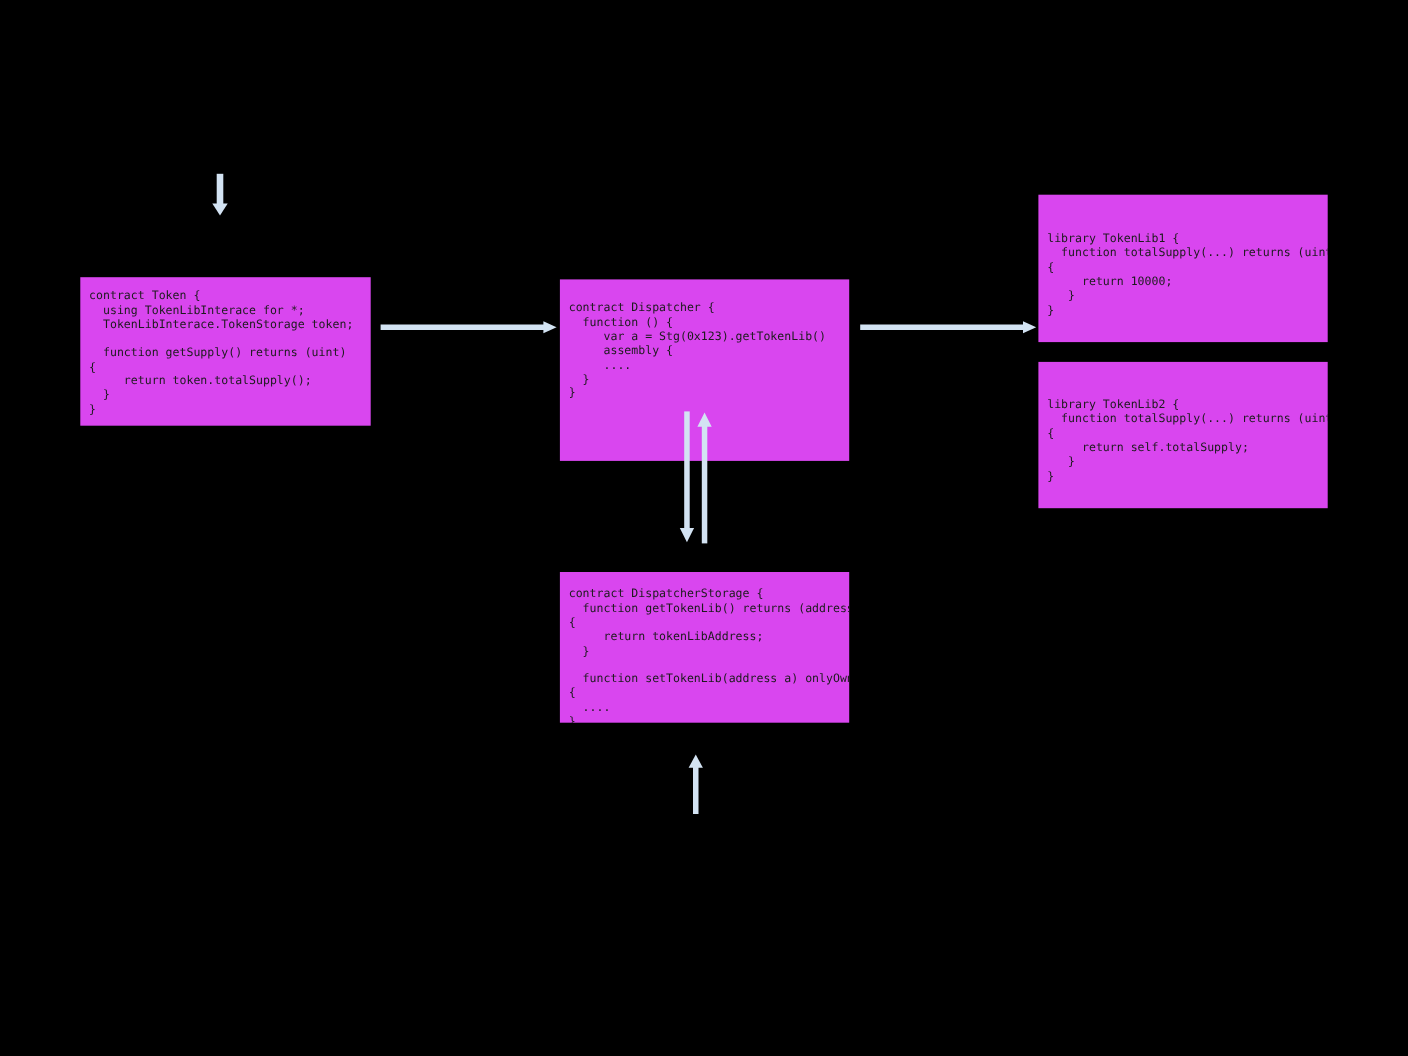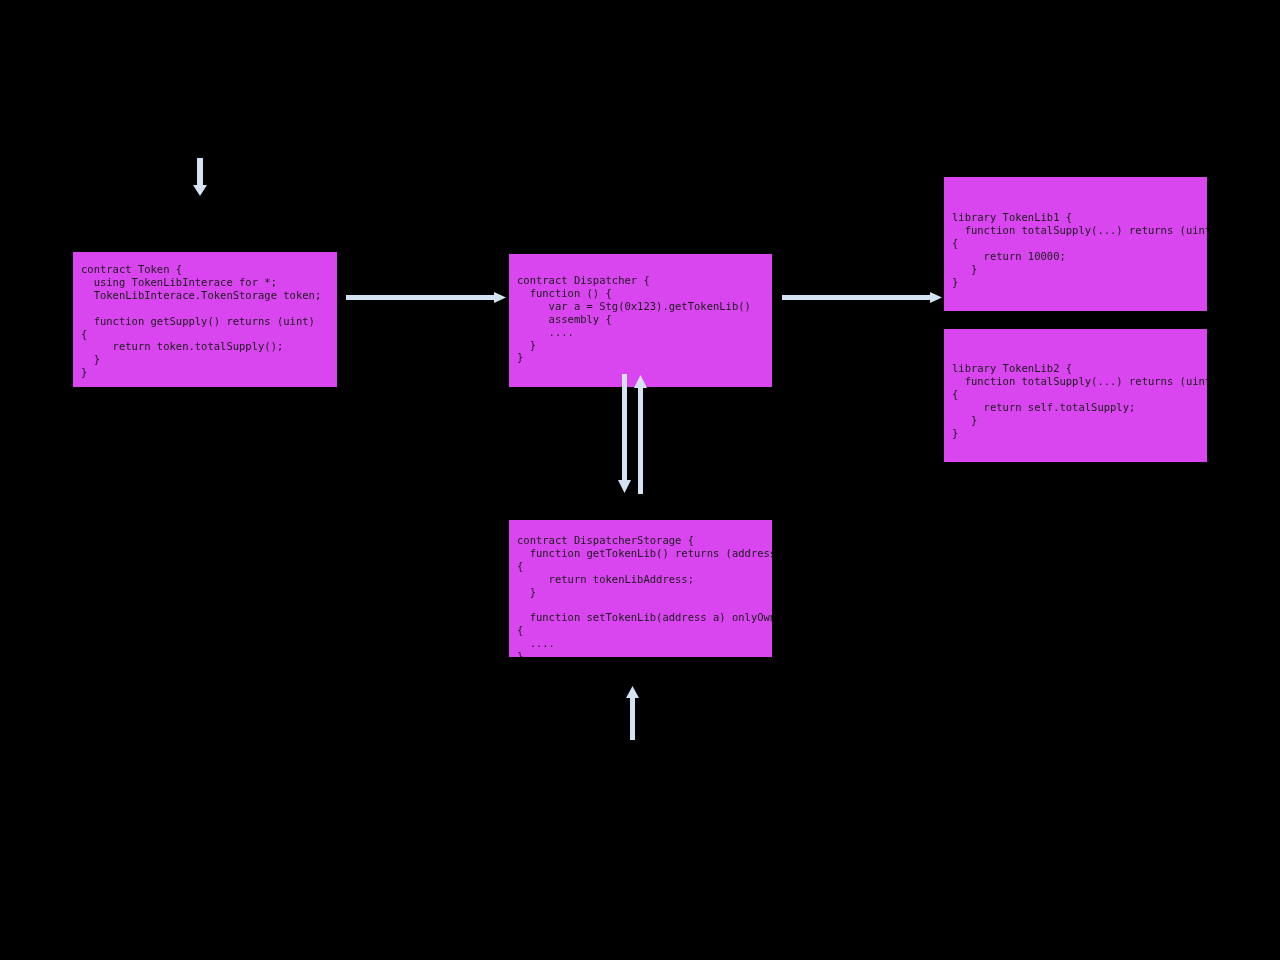--- a/index.html
+++ b/index.html
@@ -32,21 +32,21 @@
     line-height: 12.9px;
     color: #1b1b1b;
     white-space: pre;
     letter-spacing: 0px;
   }
 
   
   #box-token       { left: 73px;  top: 238px; width: 264px; height: 135px; }
   #box-token pre   { padding: 11px 0 0 8px; }
 
-  #box-dispatcher      { left: 509px; top: 240px; width: 263px; height: 133px; }
+  #box-dispatcher      { left: 509px; top: 240px; width: 263px; height: 165px; }
   #box-dispatcher pre  { padding: 20px 0 0 8px; }
 
   #box-tokenlib1       { left: 944px; top: 163px; width: 263px; height: 134px; }
   #box-tokenlib1 pre   { padding: 34px 0 0 8px; }
 
   #box-tokenlib2       { left: 944px; top: 315px; width: 263px; height: 133px; }
   #box-tokenlib2 pre   { padding: 33px 0 0 8px; }
 
   #box-dispatcherstorage     { left: 509px; top: 506px; width: 263px; height: 137px; }
   #box-dispatcherstorage pre { padding: 14px 12px 0 8px; }

